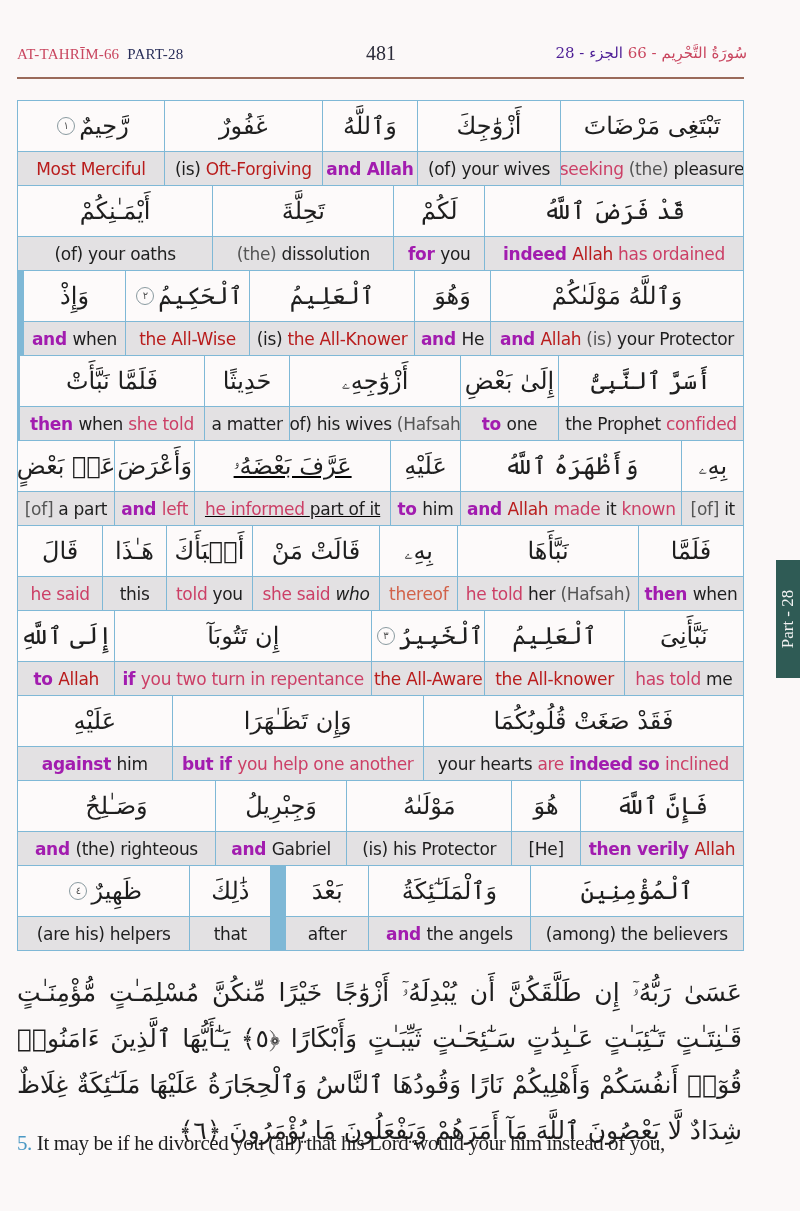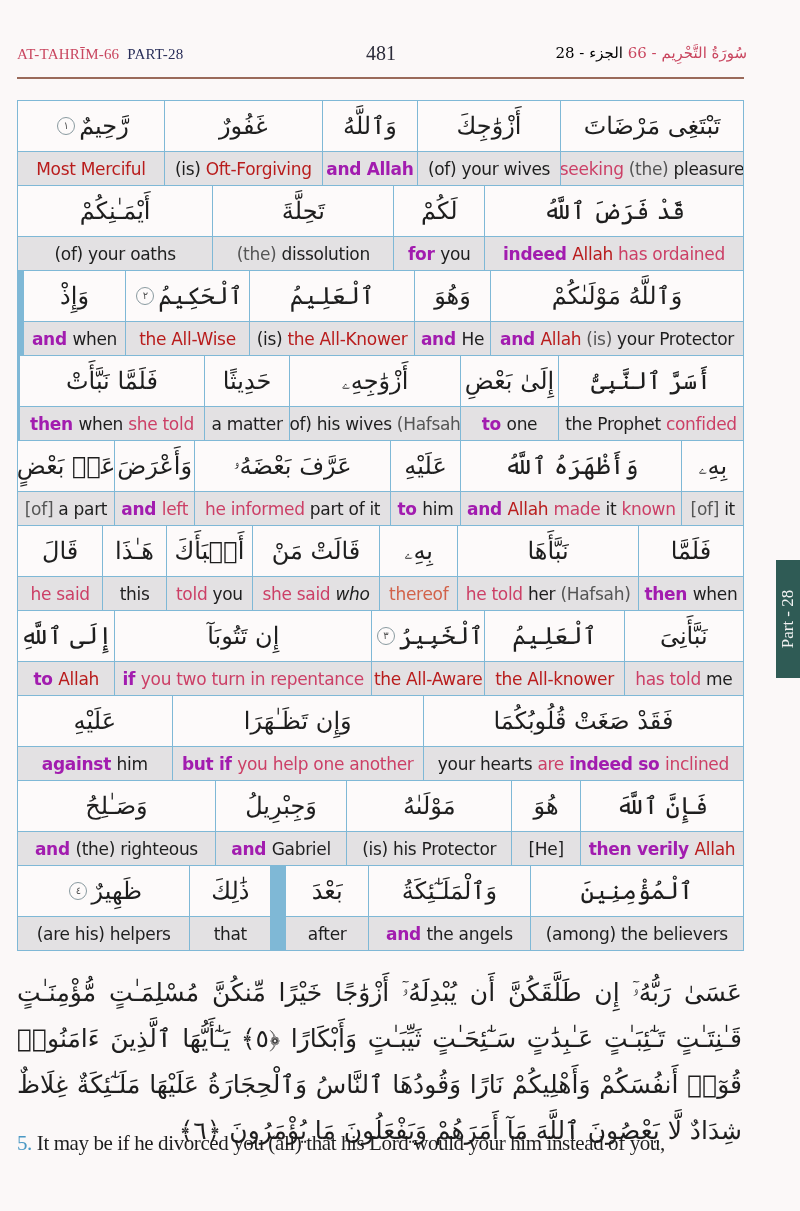--- a/index.html
+++ b/index.html
@@ -19,21 +19,21 @@
   .hdr-left .part { color:#2a2f5a; margin-left:8px; }
   .hdr-page {
     position:absolute; left:366px; top:42px;
     font-family:"Liberation Serif", serif; font-size:20px; color:#2c2c3a;
   }
   .hdr-right {
     position:absolute; right:53px; top:44px;
     font-family:"DejaVu Serif", serif; font-size:15px; direction:rtl;
   }
   .hdr-right .ar-surah { color:#c9465f; }
-  .hdr-right .ar-part { color:#000000; }
+  .hdr-right .ar-part { color:#4c1d95; }
   .hdr-rule {
     position:absolute; left:17px; top:77px; width:727px; height:2px;
     background:#9a6a5a;
   }
   .side-tab {
     position:absolute; left:776px; top:560px; width:24px; height:118px;
     background:#2f5b55;
     display:flex; align-items:center; justify-content:center;
   }
   .side-tab span {
@@ -318,21 +318,21 @@
       </div>
       <div class="cell" style="width: 70px;">
         <div class="ar">
           <span>عَلَيْهِ</span>
         </div>
         <div class="en">
           <span class="c-blue" style="white-space: pre;">to </span>
           <span class="c-black" style="white-space: pre;">him</span>
         </div>
       </div>
-      <div class="cell" style="width: 196px;">
+      <div class="cell" style="width: 196px; text-decoration: underline;">
         <div class="ar">
           <span>عَرَّفَ بَعْضَهُۥ</span>
         </div>
         <div class="en">
           <span class="c-pink" style="white-space: pre;">he informed </span>
           <span class="c-black" style="white-space: pre;">part of it</span>
         </div>
       </div>
       <div class="cell" style="width: 80px;">
         <div class="ar">

